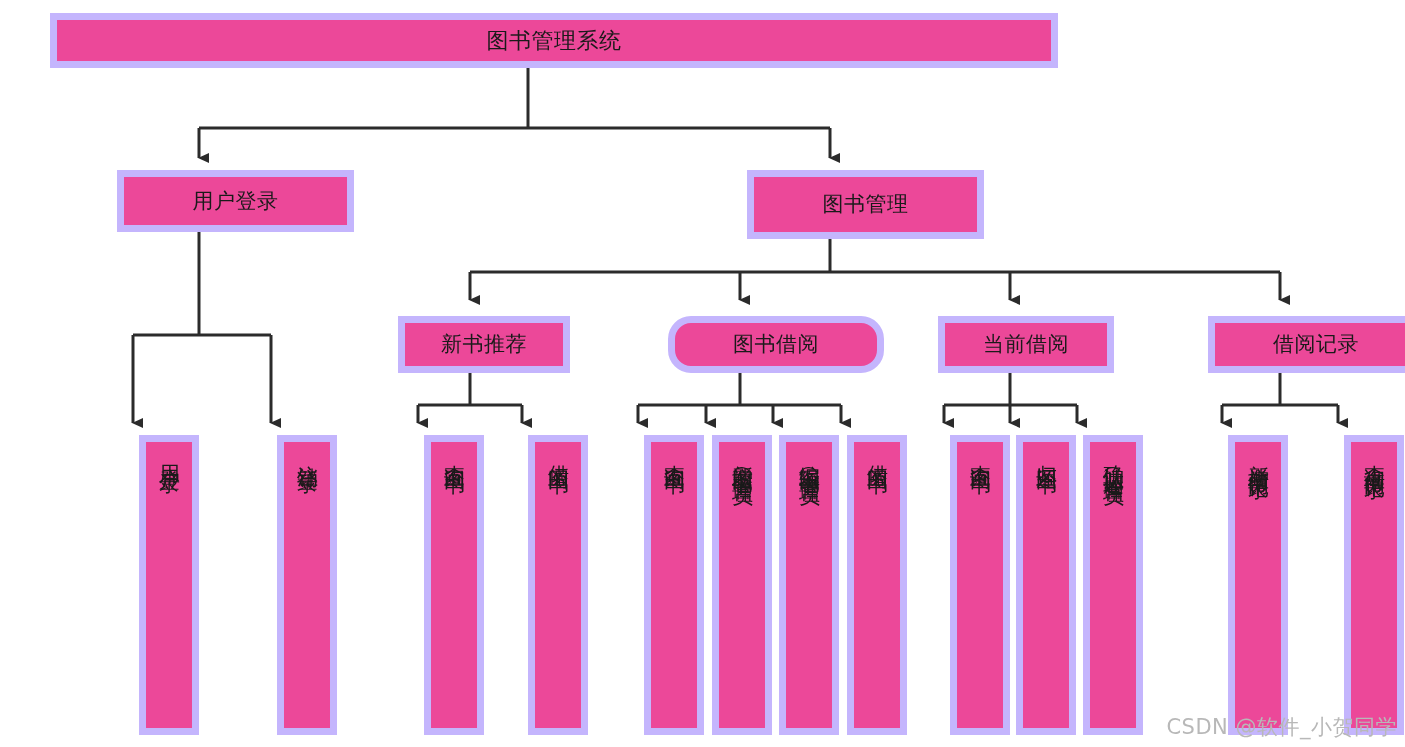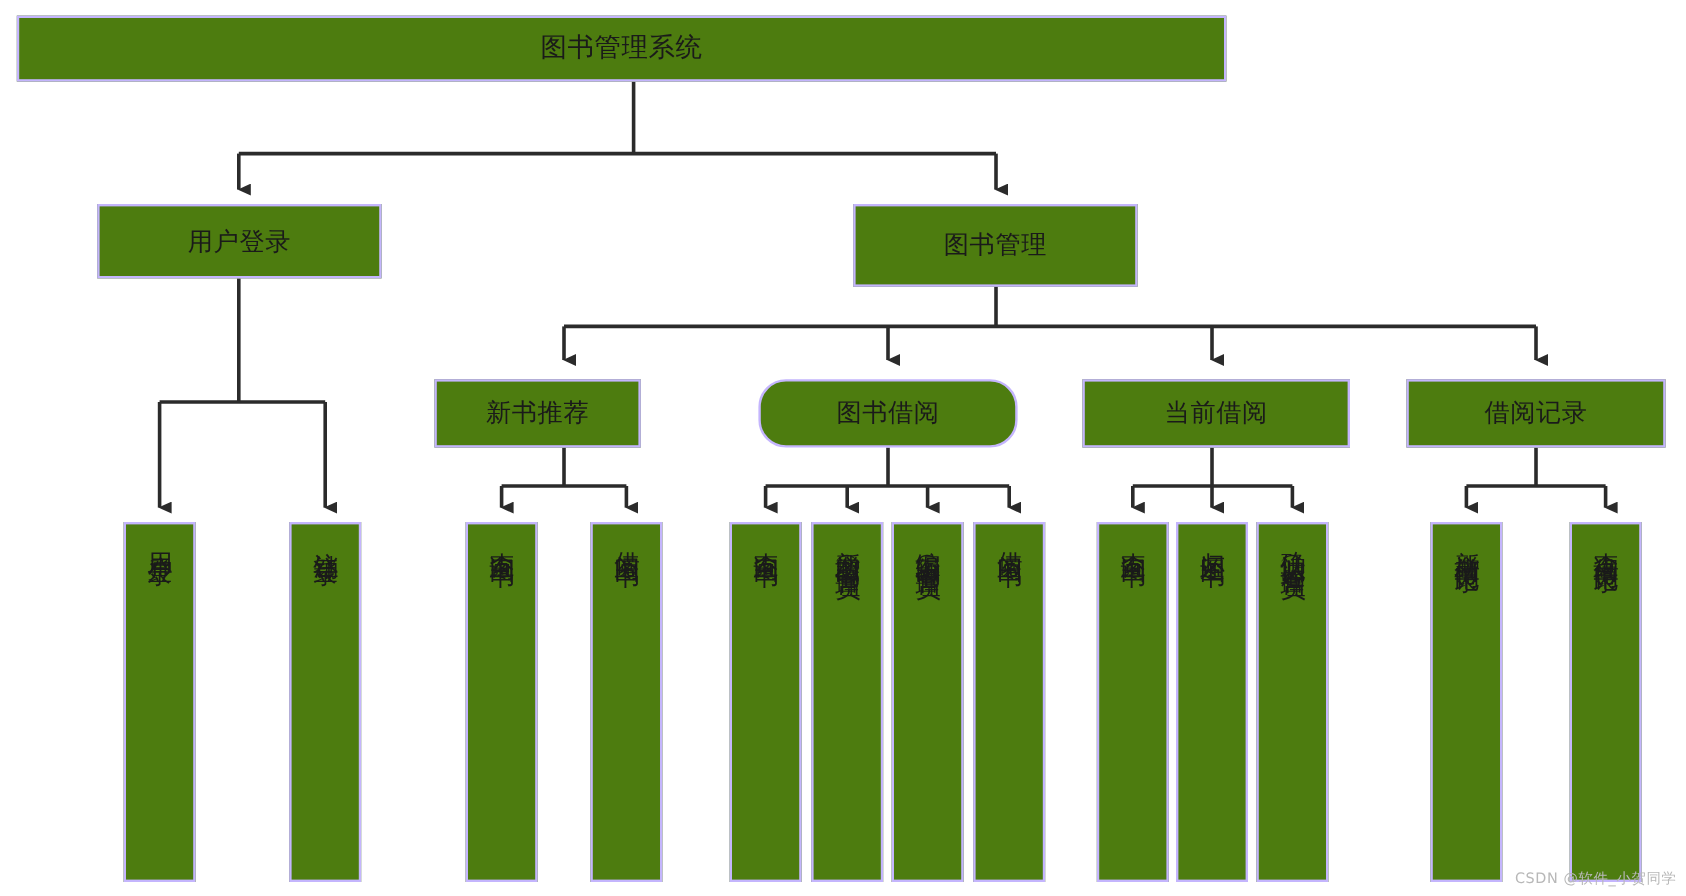--- a/index.html
+++ b/index.html
@@ -18,26 +18,27 @@
   #connectors {
     position: absolute;
     left: 0;
     top: 0;
     width: 1405px;
     height: 747px;
   }
   .node {
     position: absolute;
     box-sizing: border-box;
-    background: #4d7c0f;
-    border: 2px solid #c4b5fd;
+    background: #ec4899;
+    border: 7px solid #c4b5fd;
     display: flex;
     align-items: center;
     justify-content: center;
     z-index: 2;
+    margin-left: 36px;
   }
   .node .label {
     color: #1a1a1a;
     line-height: 1.05;
     letter-spacing: 0.5px;
     white-space: nowrap;
   }
   .node.h .label {
     font-size: 21px;
   }
@@ -53,21 +54,21 @@
     text-orientation: upright;
     font-size: 21px;
     letter-spacing: 3px;
     line-height: 1;
     -webkit-writing-mode: vertical-rl;
   }
   .watermark {
     position: absolute;
     right: 8px;
     bottom: 6px;
-    font-size: 12px;
+    font-size: 21px;
     color: #b8b8b8;
     letter-spacing: 0.5px;
     z-index: 3;
     white-space: nowrap;
   }
 </style>
 </head>
 <body>
 
 <div id="canvas">
@@ -132,21 +133,21 @@
   <div class="node h" style="left:711px; top:170px; width:237px; height:69px;">
     <span class="label">图书管理</span>
   </div>
 
   <div class="node h" style="left:362px; top:316px; width:172px; height:57px;">
     <span class="label">新书推荐</span>
   </div>
   <div class="node h" style="left:632px; top:316px; width:216px; height:57px;border-radius:23px;">
     <span class="label">图书借阅</span>
   </div>
-  <div class="node h" style="left:902px; top:316px; width:223px; height:57px;">
+  <div class="node h" style="left:902px; top:316px; width:176px; height:57px;">
     <span class="label">当前借阅</span>
   </div>
   <div class="node h" style="left:1172px; top:316px; width:216px; height:57px;">
     <span class="label">借阅记录</span>
   </div>
 
   <div class="node v" style="left:103px; top:435px; width:60px; height:300px;">
     <span class="label">用户登录</span>
   </div>
   <div class="node v" style="left:241px; top:435px; width:60px; height:300px;">

